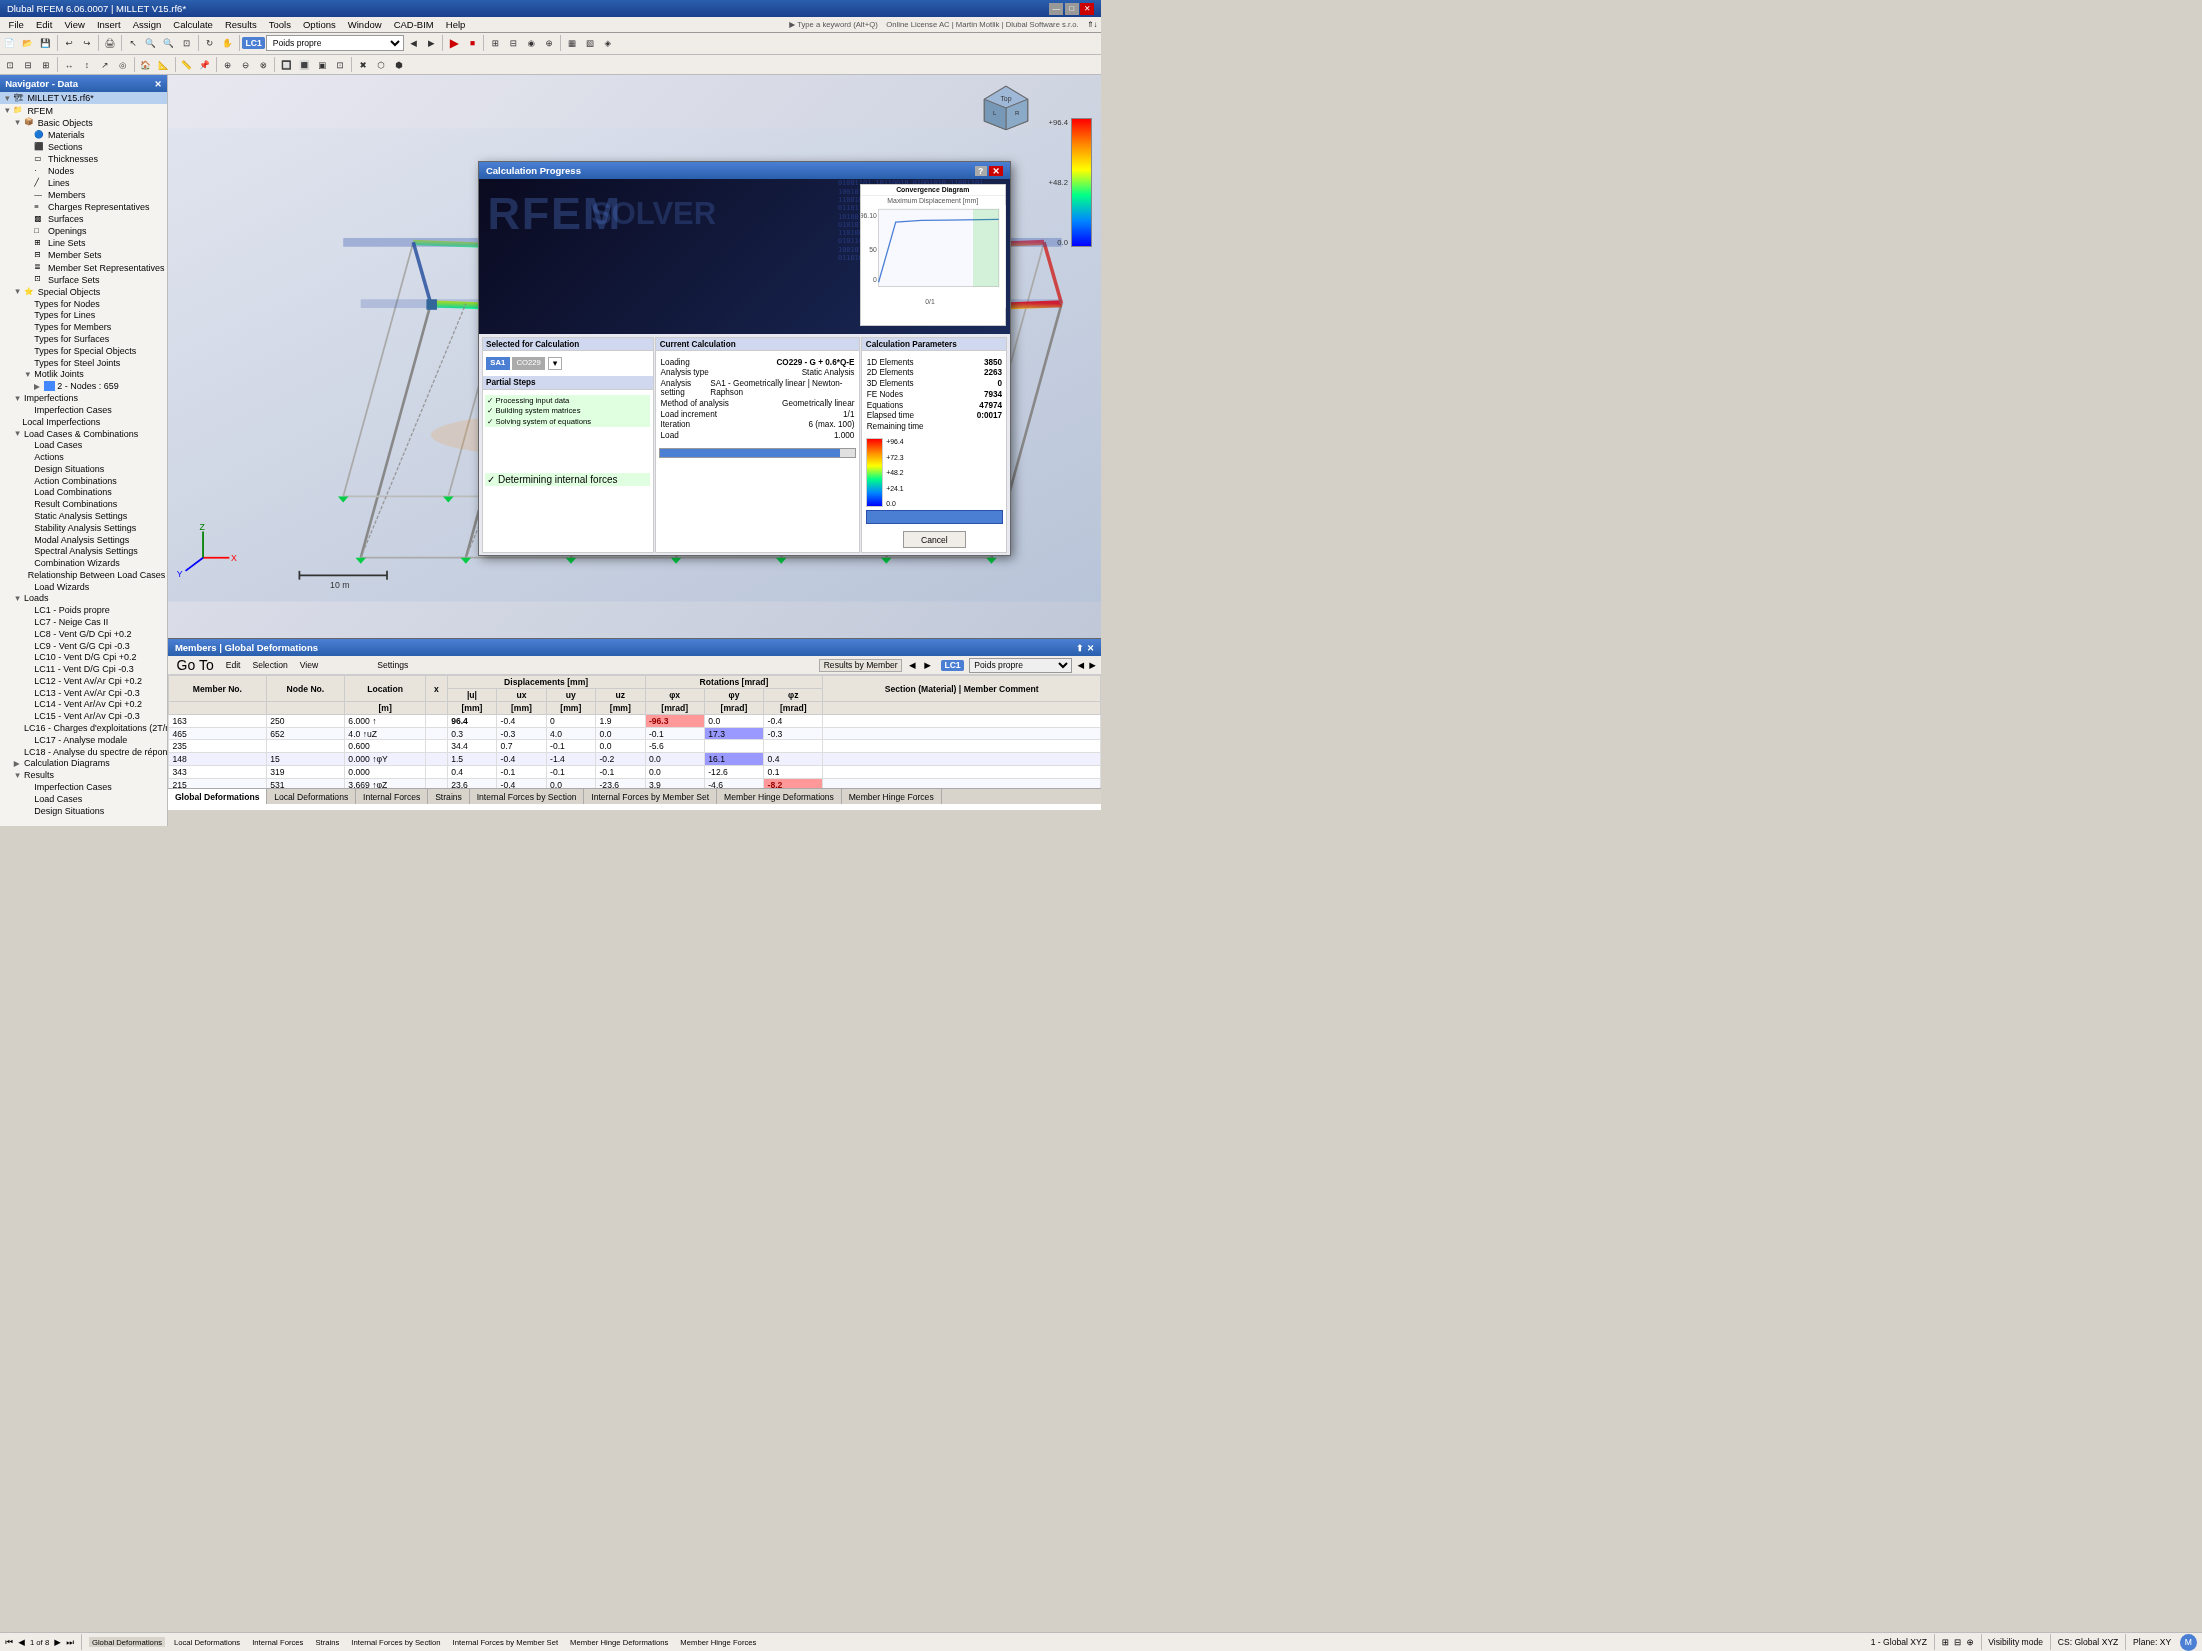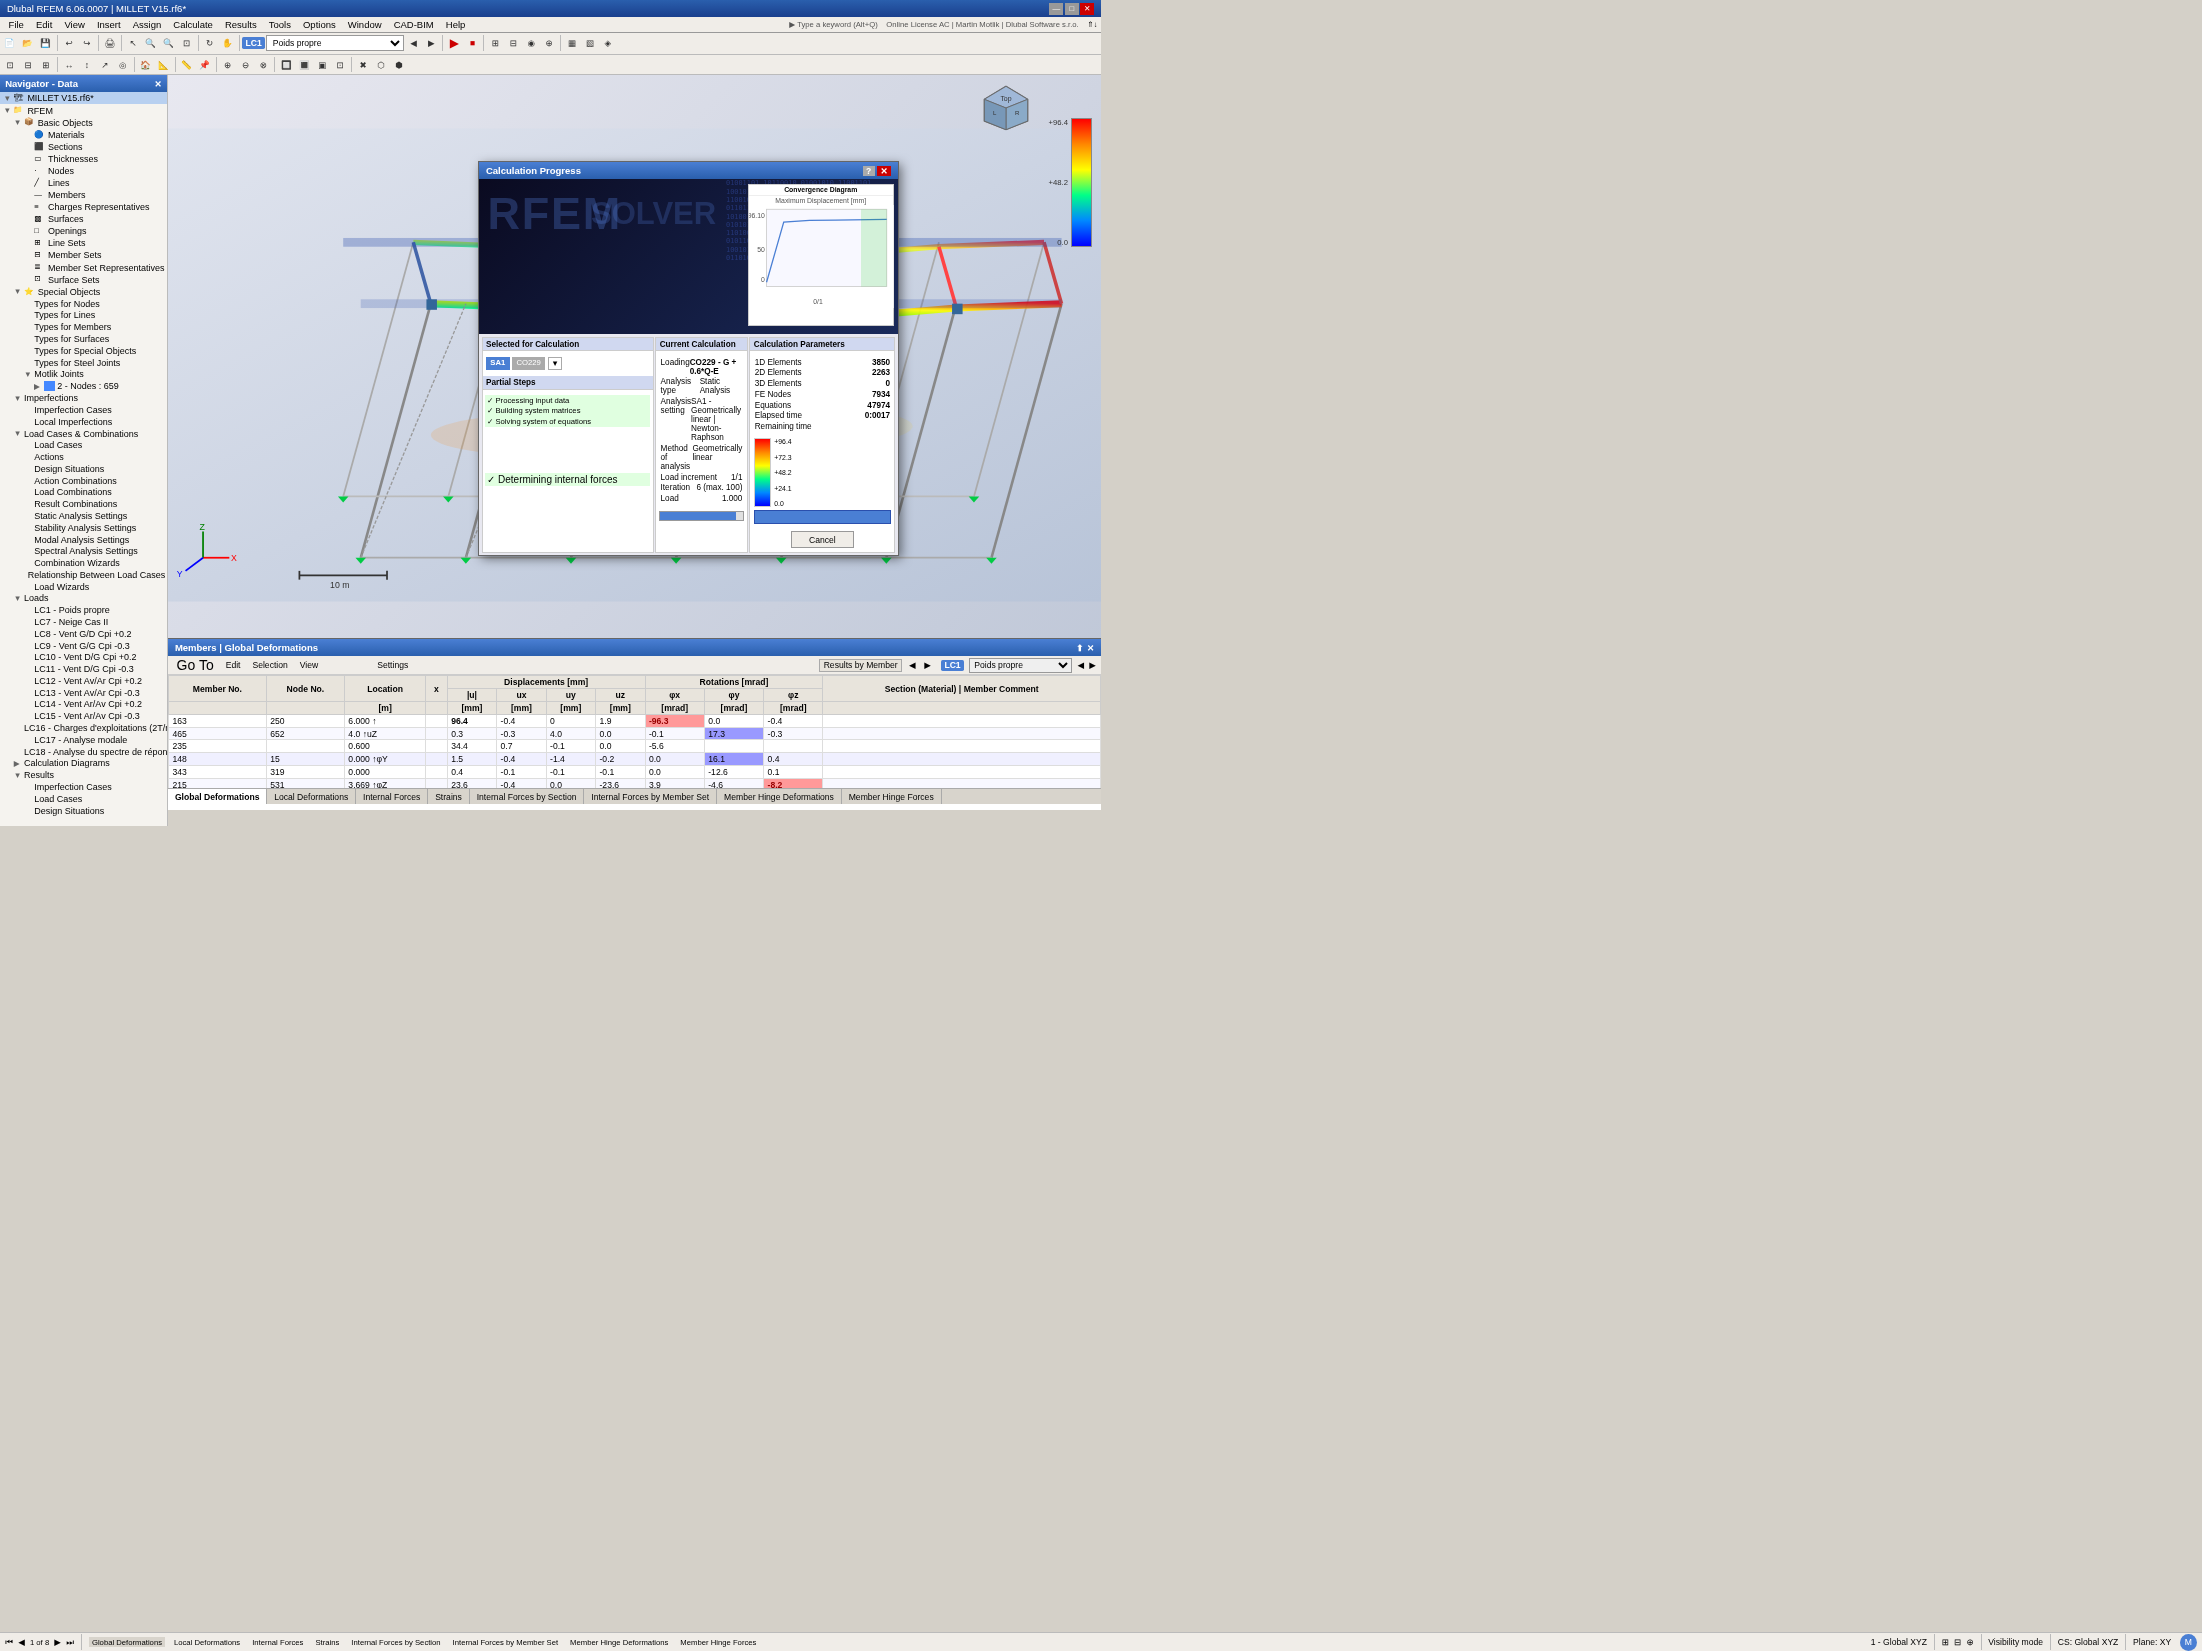--- a/index.html
+++ b/index.html
@@ -37,21 +37,21 @@
     #bottom-table { font-size: 8.6px; overflow: auto; height: calc(172px - 59px); }
     table { border-collapse: collapse; width: 100%; }
     th { background: #e8e4dc; border: 0.9px solid #ccc; padding: 0.9px 3.4px; font-size: 8.6px; font-weight: bold; position: sticky; top: 0; white-space: nowrap; }
     td { border: 0.9px solid #ddd; padding: 0.9px 3.4px; white-space: nowrap; font-size: 8.6px; }
     tr:nth-child(even) { background: #f8f8ff; }
     .tab-bar { background: #d8d4cc; display: flex; height: 15.5px; border-top: 0.9px solid #aaa; overflow-x: auto; }
     .tab { padding: 1.7px 6.9px; font-size: 8.6px; cursor: pointer; border-right: 0.9px solid #aaa; white-space: nowrap; display: flex; align-items: center; }
     .tab.active { background: white; font-weight: bold; }
 
     
-    #calc-dialog { position: absolute; top: 86px; left: 310px; width: 421px; background: #404040; border: 1.7px solid #666; box-shadow: 3.4px 3.4px 10.3px rgba(0,0,0,0.5); z-index: 100; }
+    #calc-dialog { position: absolute; top: 86px; left: 310px; width: 533px; background: #404040; border: 1.7px solid #666; box-shadow: 3.4px 3.4px 10.3px rgba(0,0,0,0.5); z-index: 100; }
     #calc-title { background: linear-gradient(to bottom, #4a7fd4, #2a5fad); color: white; padding: 2.6px 6.9px; font-size: 9.5px; font-weight: bold; display: flex; justify-content: space-between; align-items: center; height: 17px; }
     .calc-section-title { font-weight: bold; font-size: 8.2px; border-bottom: 0.9px solid #ccc; margin-bottom: 2.6px; padding-bottom: 1.7px; background: #d0d8f0; padding: 1.7px 3.4px; }
     .calc-row { display: flex; justify-content: space-between; padding: 0.9px 1.7px; font-size: 8.2px; }
     #rfem-solver-bg { height: 155px; position: relative; background: linear-gradient(135deg, #0a0a20, #1a2a5a); overflow: hidden; }
 
     
     #status-bar { position: absolute; bottom: 0; left: 0; right: 0; height: 17px; background: #f0ede8; border-top: 0.9px solid #bbb; display: flex; align-items: center; padding: 0 5.2px; gap: 6.9px; font-size: 8.6px; }
     
     
     ::-webkit-scrollbar { width: 10.3px; height: 10.3px; }
@@ -300,21 +300,21 @@
       </div>
 
       <div class="tree-item" style="padding-left:13.8px;">
         <span class="tree-arrow">▼</span>
         <span class="tree-label">Imperfections</span>
       </div>
       <div class="tree-item" style="padding-left:24px;">
         <span class="tree-arrow"> </span>
         <span class="tree-label">Imperfection Cases</span>
       </div>
-      <div class="tree-item" style="padding-left:24px;">
+      <div class="tree-item" style="padding-left:12px;">
         <span class="tree-arrow"> </span>
         <span class="tree-label">Local Imperfections</span>
       </div>
 
       <div class="tree-item" style="padding-left:13.8px;">
         <span class="tree-arrow">▼</span>
         <span class="tree-label">Load Cases &amp; Combinations</span>
       </div>
       <div class="tree-item" style="padding-left:24px;">
         <span class="tree-arrow"> </span>

